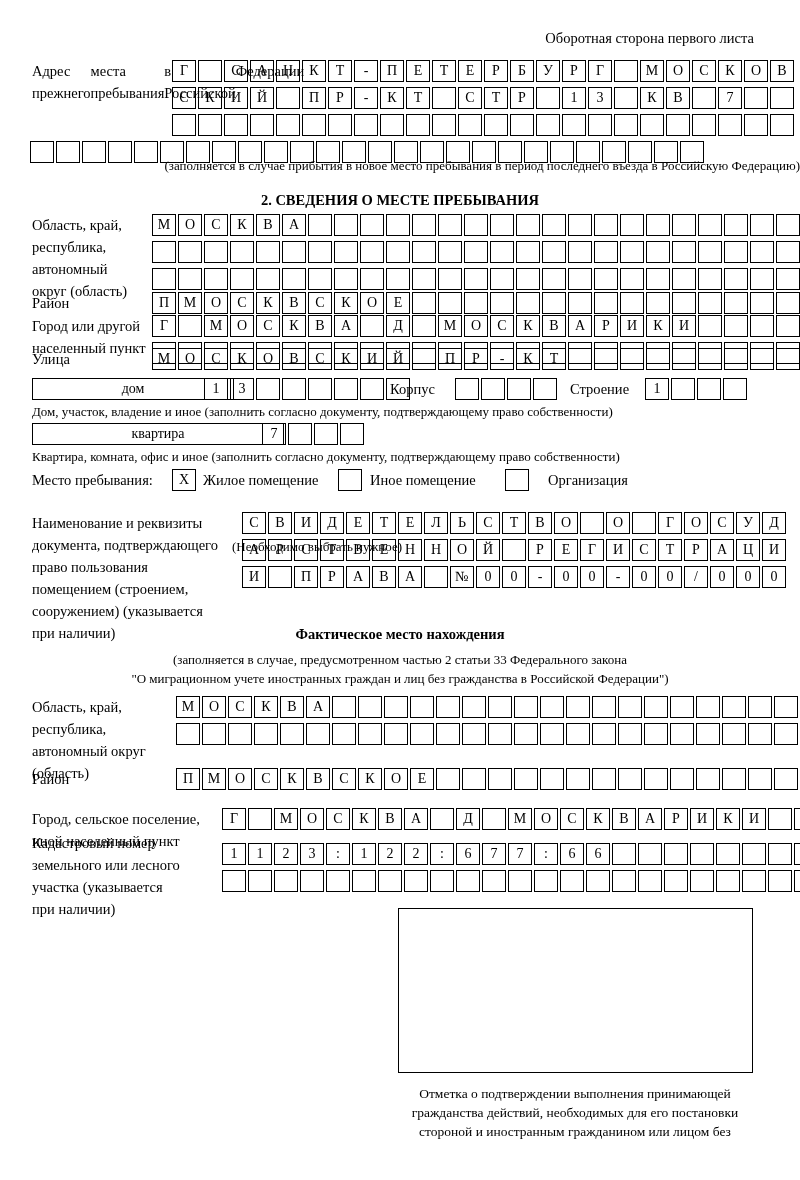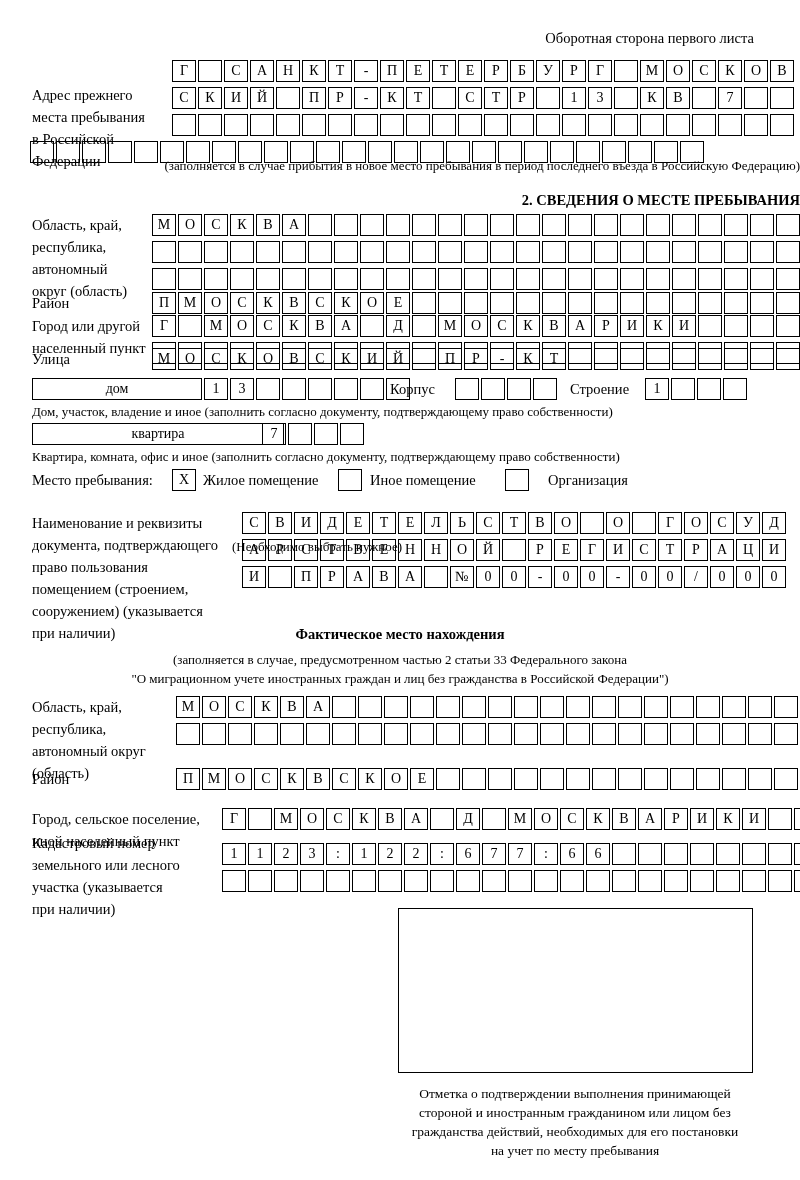--- a/index.html
+++ b/index.html
@@ -87,21 +87,21 @@
     text-align: center;
   }
 </style>
 </head>
 <body>
 
 <div class="page">
 
   <div class="hdr-right">Оборотная сторона первого листа</div>
 
-  <div class="row" style="left:32px; top:60px; width:145px; flex-direction:column;margin-top:24px;">
+  <div class="row" style="left:32px; top:60px; width:145px; ">
     <div class="lbl">Адрес прежнего</div>
     <div class="lbl">места пребывания</div>
     <div class="lbl">в Российской</div>
     <div class="lbl">Федерации</div>
   </div>
 
   <div class="boxes" id="prev-row-0" style="position:absolute; left:172px; top:60px;">
       <div class="bx">Г</div>
       <div class="bx"></div>
       <div class="bx">С</div>
@@ -203,21 +203,21 @@
       <div class="bx"></div>
       <div class="bx"></div>
       <div class="bx"></div>
       <div class="bx"></div>
       <div class="bx"></div>
       <div class="bx"></div>
     </div>
 
   <div style="position:absolute; left:0; top:158px; width:800px; text-align:right;" class="note">(заполняется в случае прибытия в новое место пребывания в период последнего въезда в Российскую Федерацию)</div>
 
-  <div class="center bold" style="top:192px;text-align:right;">2. СВЕДЕНИЯ О МЕСТЕ ПРЕБЫВАНИЯ</div>
+  <div class="center bold" style="top:192px;">2. СВЕДЕНИЯ О МЕСТЕ ПРЕБЫВАНИЯ</div>
 
   <div class="row" style="left:32px; top:214px; width:145px; flex-direction:column;">
     <div class="lbl">Область, край,</div>
     <div class="lbl">республика,</div>
     <div class="lbl">автономный</div>
     <div class="lbl">округ (область)</div>
   </div>
   <div class="boxes" id="s2-region-0" style="position:absolute; left:152px; top:214px;">
       <div class="bx">М</div>
       <div class="bx">О</div>
@@ -410,21 +410,21 @@
       <div class="bx"></div>
       <div class="bx"></div>
       <div class="bx"></div>
       <div class="bx"></div>
       <div class="bx"></div>
       <div class="bx"></div>
       <div class="bx"></div>
       <div class="bx"></div>
     </div>
 
-  <div class="field-wide" style="position:absolute; left:32px; top:378px; width:170px;">дом</div>
+  <div class="field-wide" style="position:absolute; left:32px; top:378px; width:202px;">дом</div>
   <div class="boxes" id="s2-house" style="position:absolute; left:204px; top:378px;">
       <div class="bx">1</div>
       <div class="bx">3</div>
       <div class="bx"></div>
       <div class="bx"></div>
       <div class="bx"></div>
       <div class="bx"></div>
       <div class="bx"></div>
       <div class="bx"></div>
     </div>
@@ -715,18 +715,17 @@
       <div class="bx"></div>
       <div class="bx"></div>
       <div class="bx"></div>
       <div class="bx"></div>
       <div class="bx"></div>
     </div>
 
   <div class="bigbox" style="left:398px; top:908px; width:355px; height:165px;"></div>
   <div class="caption" style="left:380px; top:1084px; width:390px;">
     <div>Отметка о подтверждении выполнения принимающей</div>
+    <div>гражданства действий, необходимых для его постановки</div>
     <div>стороной и иностранным гражданином или лицом без</div>
-    <div>гражданства действий, необходимых для его постановки</div>
-    <div>на учет по месту пребывания</div>
   </div>
 
 </div>
 
 </body></html>

